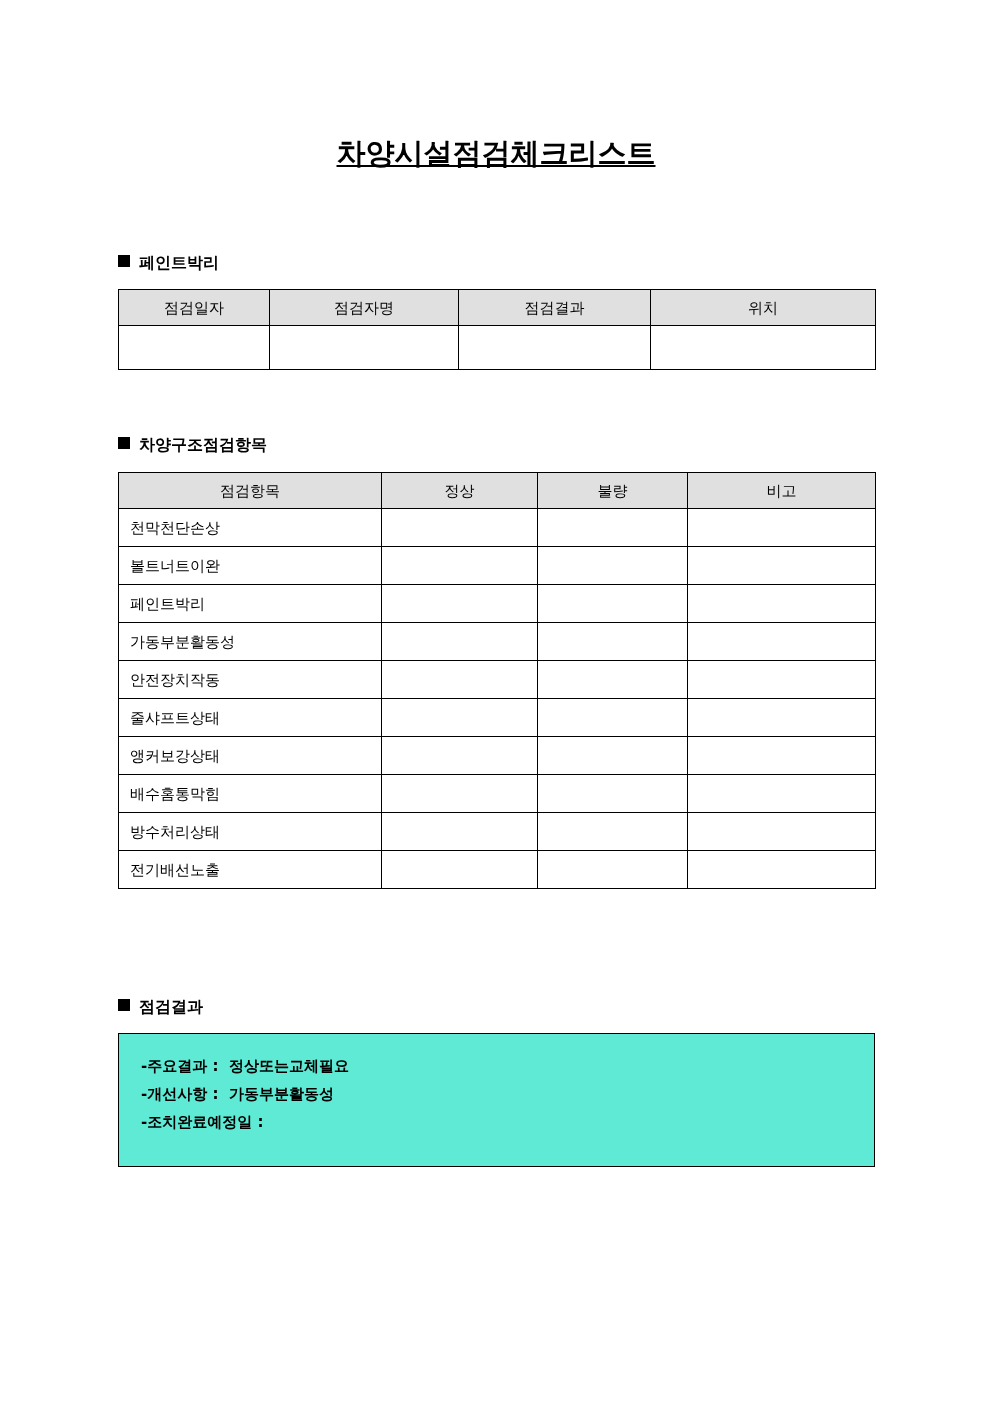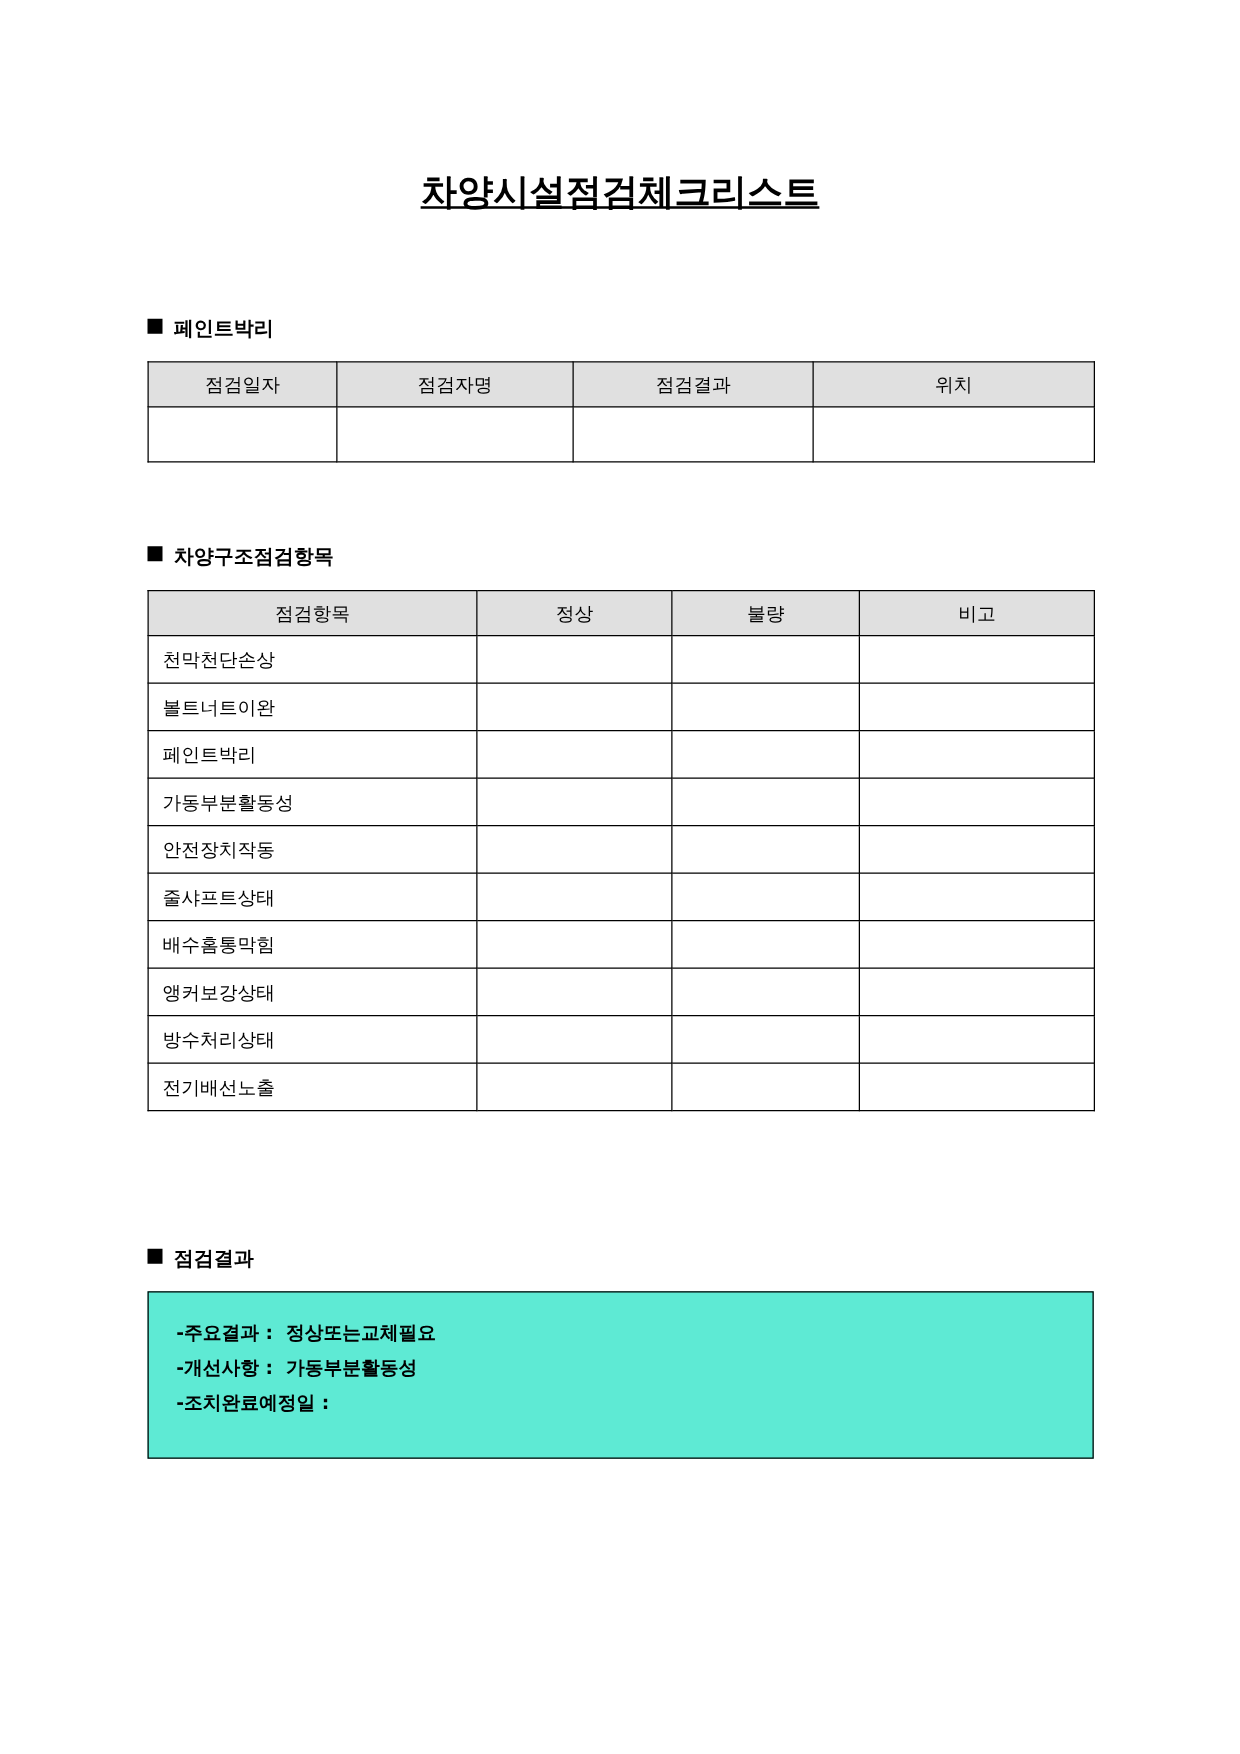--- a/index.html
+++ b/index.html
@@ -219,27 +219,27 @@
         <td class="mark-cell"></td>
         <td class="mark-cell"></td>
       </tr>
       <tr>
         <td class="item-name">줄샤프트상태</td>
         <td class="mark-cell"></td>
         <td class="mark-cell"></td>
         <td class="mark-cell"></td>
       </tr>
       <tr>
+        <td class="item-name">앵커보강상태</td>
+        <td class="mark-cell"></td>
+        <td class="mark-cell"></td>
+        <td class="mark-cell"></td>
+      </tr>
+      <tr>
         <td class="item-name">배수홈통막힘</td>
-        <td class="mark-cell"></td>
-        <td class="mark-cell"></td>
-        <td class="mark-cell"></td>
-      </tr>
-      <tr>
-        <td class="item-name">앵커보강상태</td>
         <td class="mark-cell"></td>
         <td class="mark-cell"></td>
         <td class="mark-cell"></td>
       </tr>
       <tr>
         <td class="item-name">방수처리상태</td>
         <td class="mark-cell"></td>
         <td class="mark-cell"></td>
         <td class="mark-cell"></td>
       </tr>

